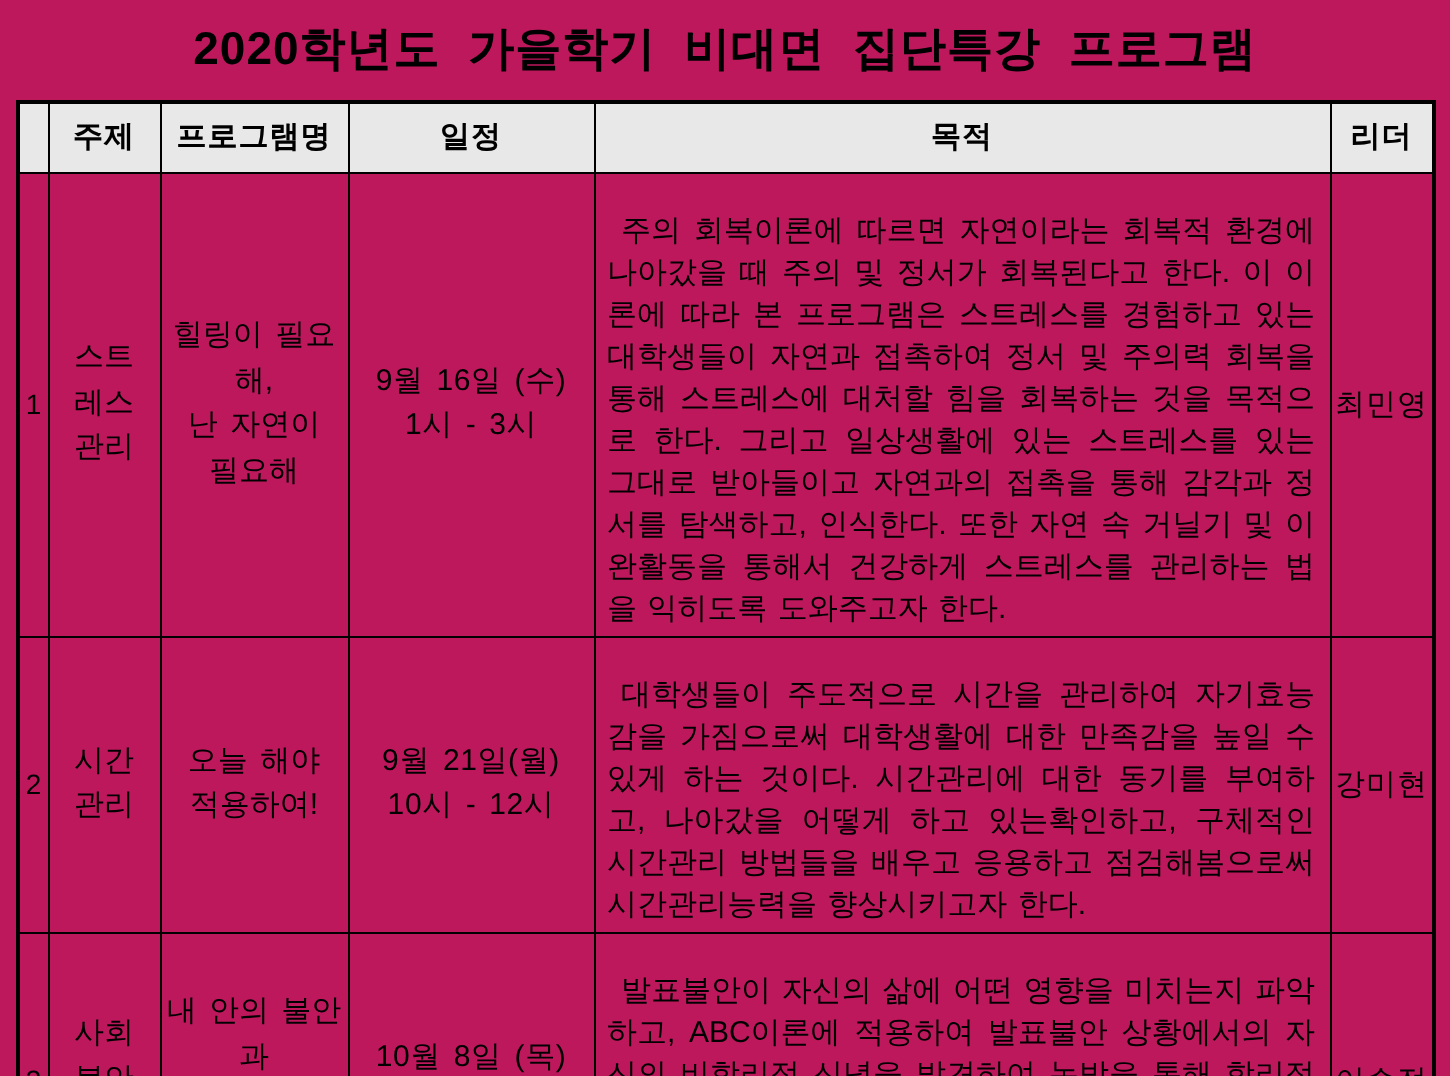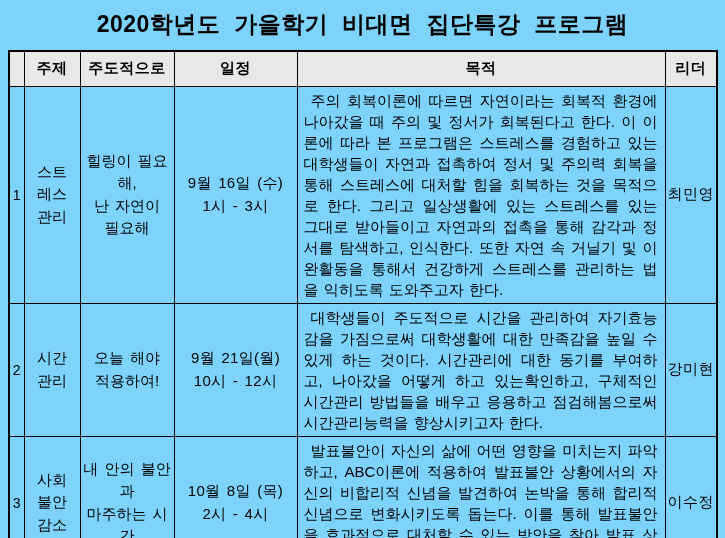--- a/index.html
+++ b/index.html
@@ -1,20 +1,20 @@
 <!DOCTYPE html>
 <html><head>
 <meta charset="utf-8">
 <style>
   * { margin:0; padding:0; box-sizing:border-box; }
   html,body { background:#ffffff; }
   .page {
     position:relative;
     width:725px; height:538px;
-    background:#7dd3fc;
+    background:#be185d;
     font-family:"Liberation Sans", sans-serif;
     color:#000000;
     overflow:hidden;
   }
   .title {
     position:absolute; top:9px; left:0; width:725px;
     text-align:center;
     font-size:23px; font-weight:700;
     letter-spacing:0.5px; word-spacing:7px;
     color:#000000;
@@ -47,21 +47,21 @@
   td.topic-cell, td.program-cell, td.schedule-cell {
     text-align:center; vertical-align:middle;
     white-space:pre-line;
     line-height:1.5;
     word-spacing:2px;
   }
   td.schedule-cell { letter-spacing:0.3px; }
   td.purpose-cell {
     text-align:justify;
     vertical-align:middle;
-    padding:3px 7px 3px 6px;
+    padding:18px 7px 3px 6px;
     line-height:21px;
     word-break:break-all;
     text-indent:7px;
     word-spacing:1px;
   }
   td.leader-cell { text-align:center; vertical-align:middle; letter-spacing:0.5px; }
 </style>
 </head>
 <body>
 
@@ -74,21 +74,21 @@
       <col style="width:56px">
       <col style="width:94px">
       <col style="width:123px">
       <col style="width:368px">
       <col style="width:52px">
     </colgroup>
     <thead>
       <tr>
         <th></th>
         <th>주제</th>
-        <th>주도적으로</th>
+        <th>프로그램명</th>
         <th>일정</th>
         <th>목적</th>
         <th>리더</th>
       </tr>
     </thead>
     <tbody>
       <tr class="row-1">
         <td class="num-cell">1</td>
         <td class="topic-cell">스트
 레스

